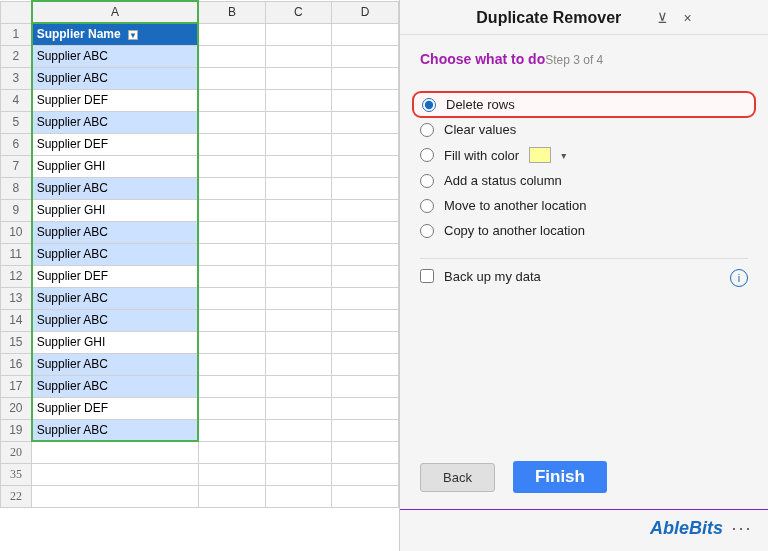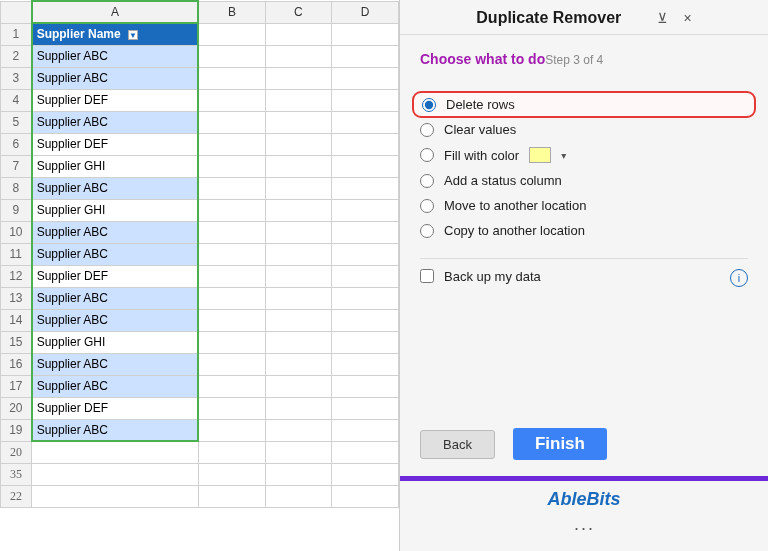--- a/index.html
+++ b/index.html
@@ -255,22 +255,21 @@
       cursor: pointer;
       color: #fff;
     }
 
     .panel-brand {
       display: flex;
       align-items: center;
       justify-content: flex-end;
       gap: 8px;
       padding: 8px 16px 12px;
-      border-top: 5px solid #6d28d9;
-      flex-direction: column;
+      border-top: 1px solid #6d28d9;
     }
 
     .brand-name {
       font-size: 18px;
       font-weight: bold;
       color: #444;
       font-style: italic;
     }
 
     .brand-name span {

